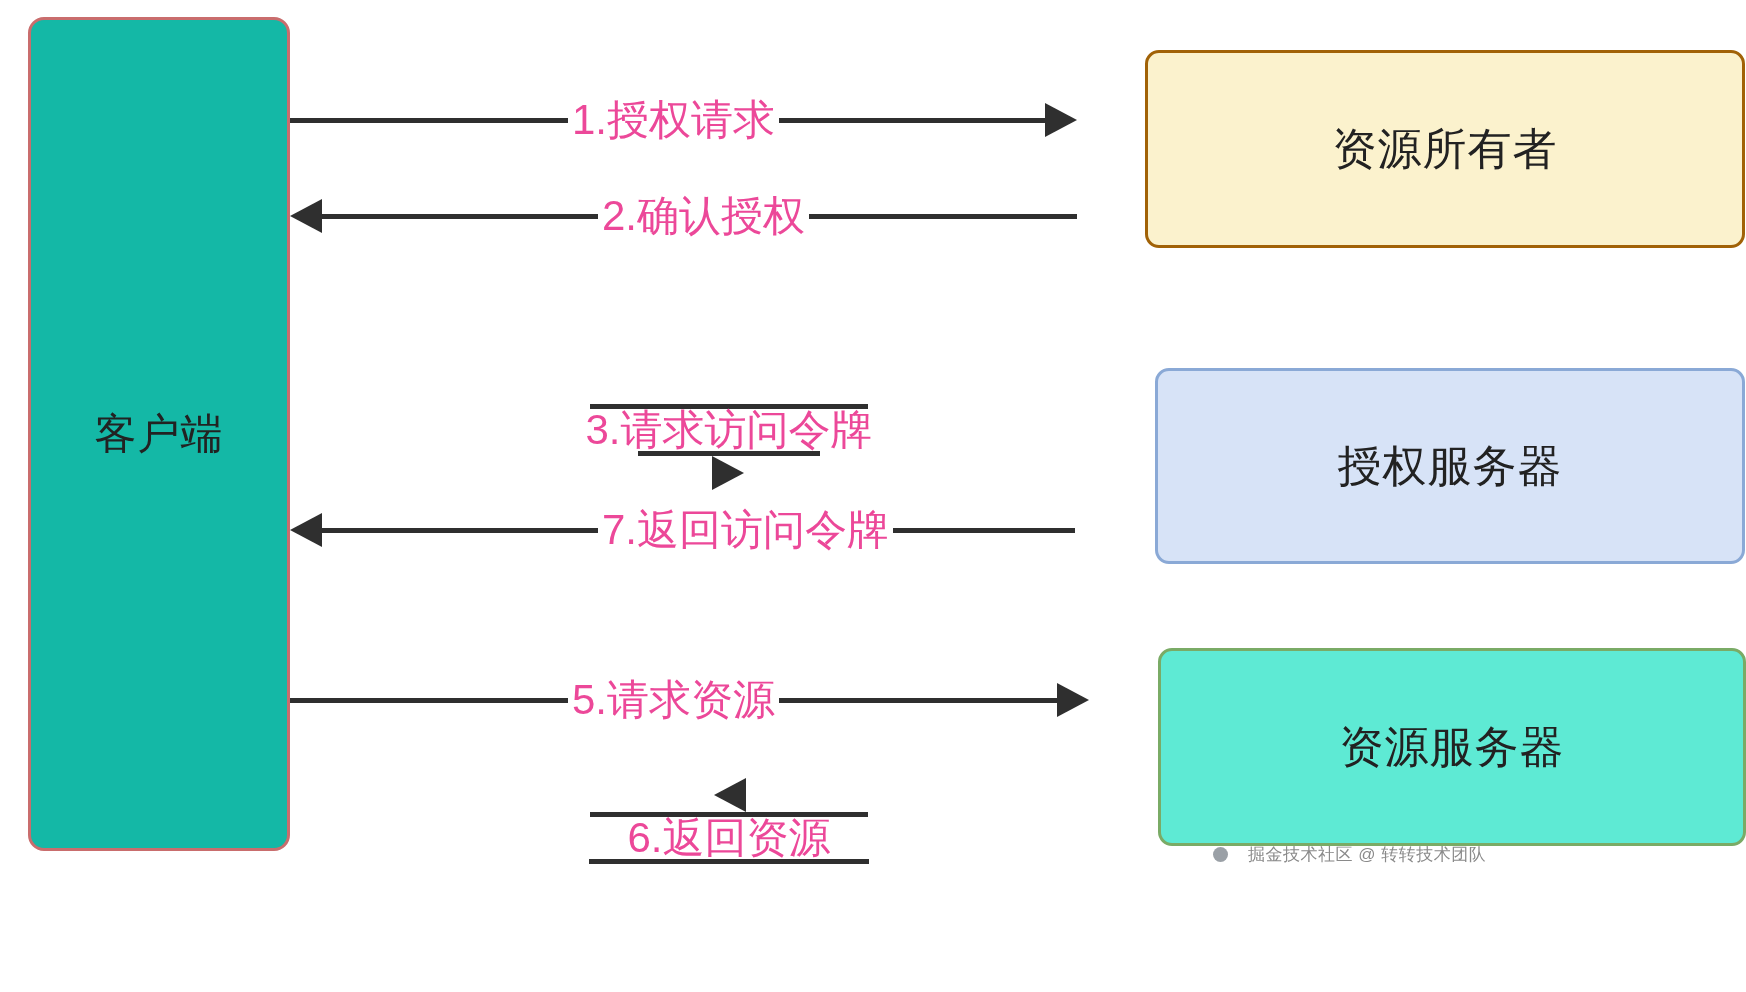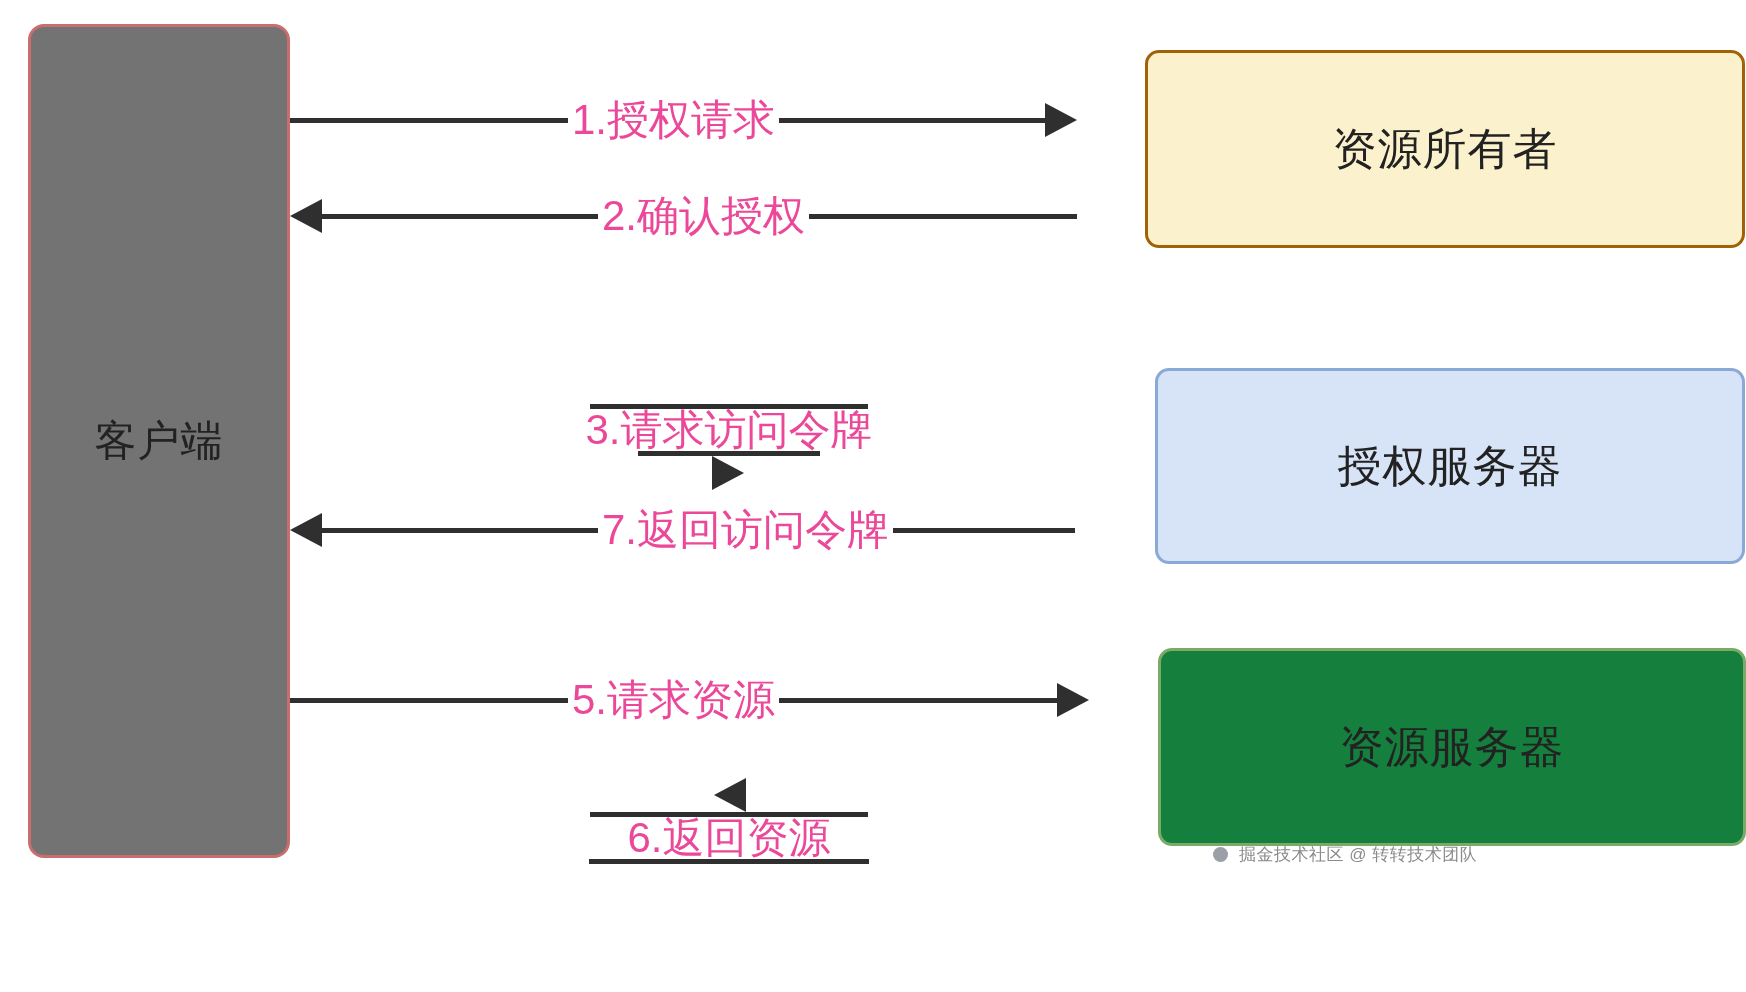--- a/index.html
+++ b/index.html
@@ -31,24 +31,24 @@
     letter-spacing: 1px;
   }
   .node-label {
     font-size: 44px;
     line-height: 1.2;
     color: #222222;
   }
 
   #node-client {
     left: 28px;
-    top: 24px;
+    top: 17px;
     width: 262px;
     height: 834px;
-    background: #737373;
+    background: #14b8a6;
     border: 3px solid #c96d6d;
     border-radius: 16px;
   }
   #node-client .node-label { font-size: 42px; }
 
   #node-resource-owner {
     left: 1145px;
     top: 50px;
     width: 600px;
     height: 198px;
@@ -63,21 +63,21 @@
     height: 196px;
     background: #d7e3f7;
     border: 3px solid #8aa9d6;
   }
 
   #node-resource-server {
     left: 1158px;
     top: 648px;
     width: 588px;
     height: 198px;
-    background: #15803d;
+    background: #5eead4;
     border: 3px solid #7aab66;
     text-align: center;
   }
 
   
   .edge {
     position: absolute;
     height: 40px;
     display: flex;
     align-items: center;
@@ -136,21 +136,21 @@
   #edge-6 .seg-a { width: 278px; }
   #edge-6 .seg-b { width: 280px; }
 
   
   #watermark {
     position: absolute;
     left: 1213px;
     top: 843px;
     display: flex;
     align-items: center;
-    gap: 11px;
+    gap: 20px;
     font-size: 17px;
     color: #8a8a8a;
     letter-spacing: 0.5px;
     white-space: nowrap;
     text-align: center;
   }
   #watermark .wm-logo {
     width: 15px;
     height: 15px;
     border-radius: 50%;

